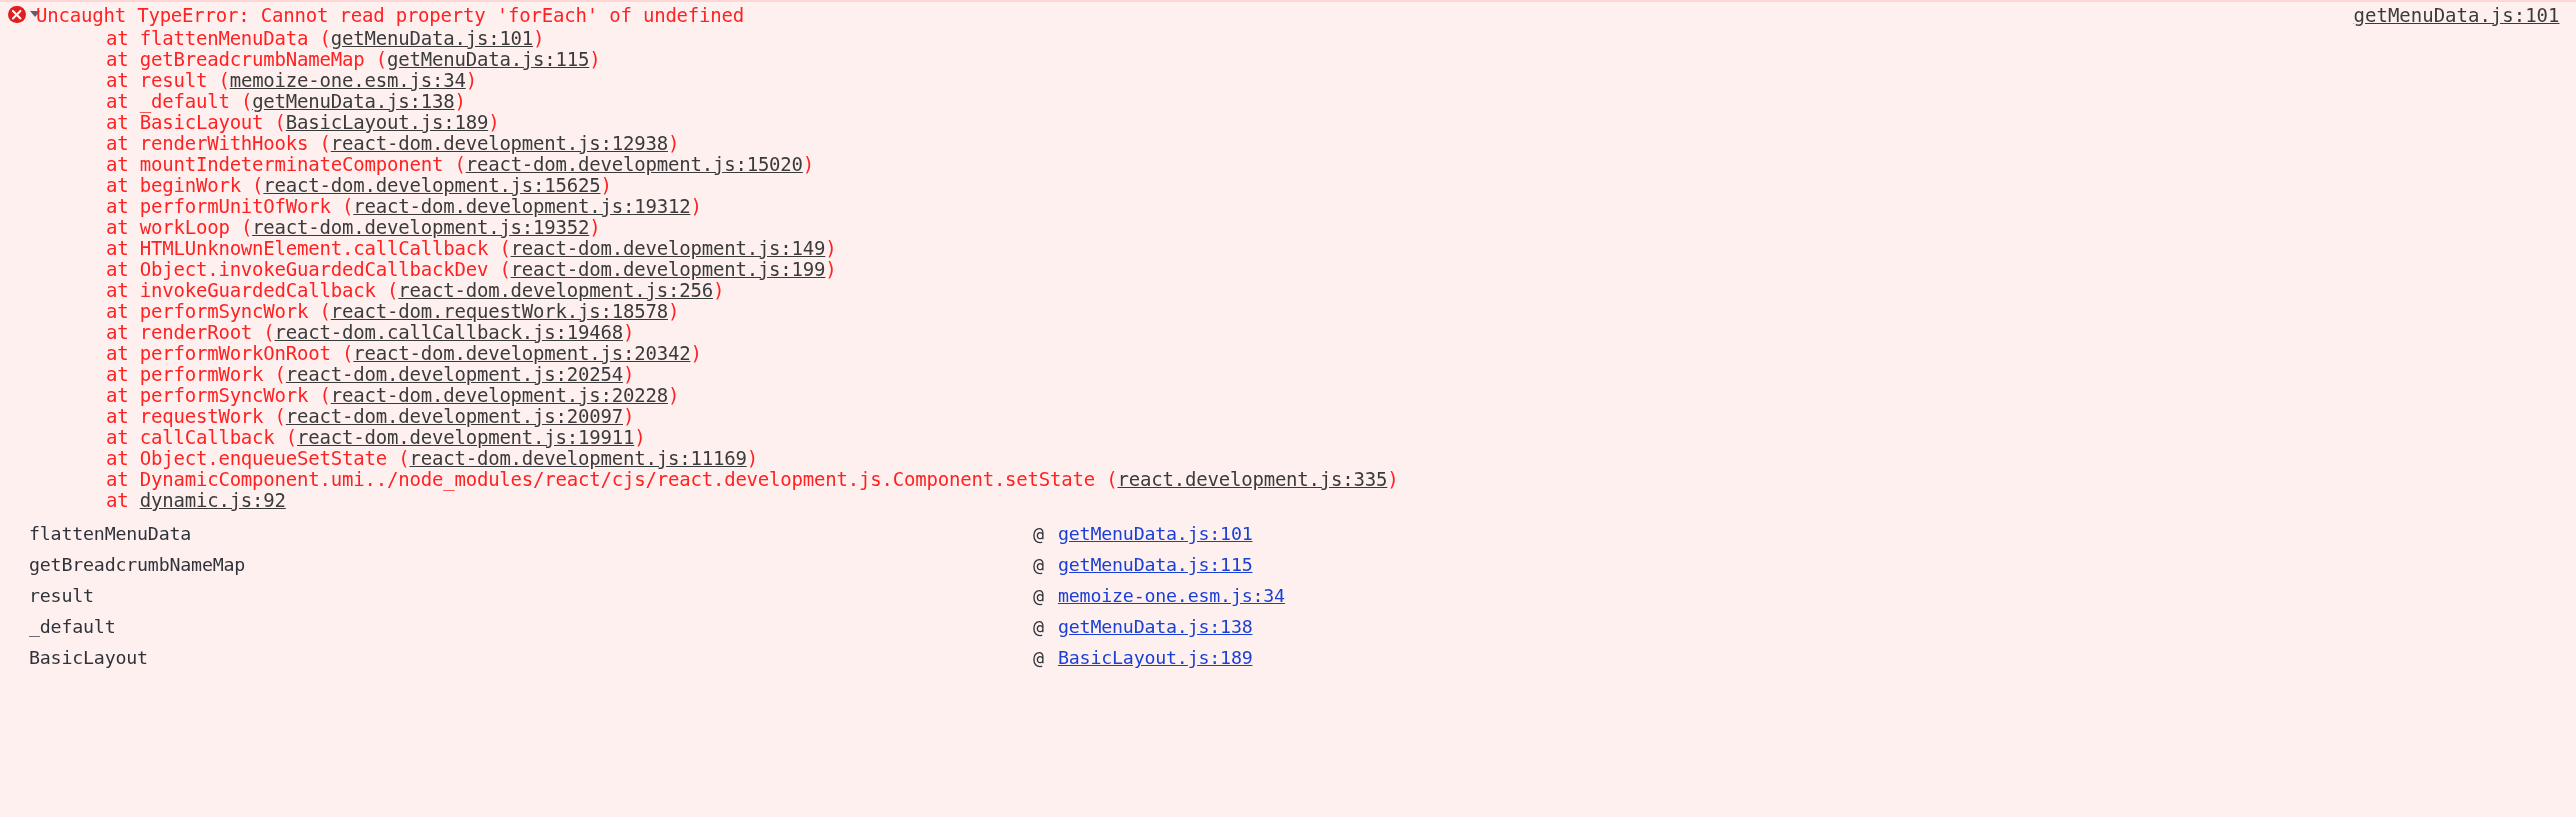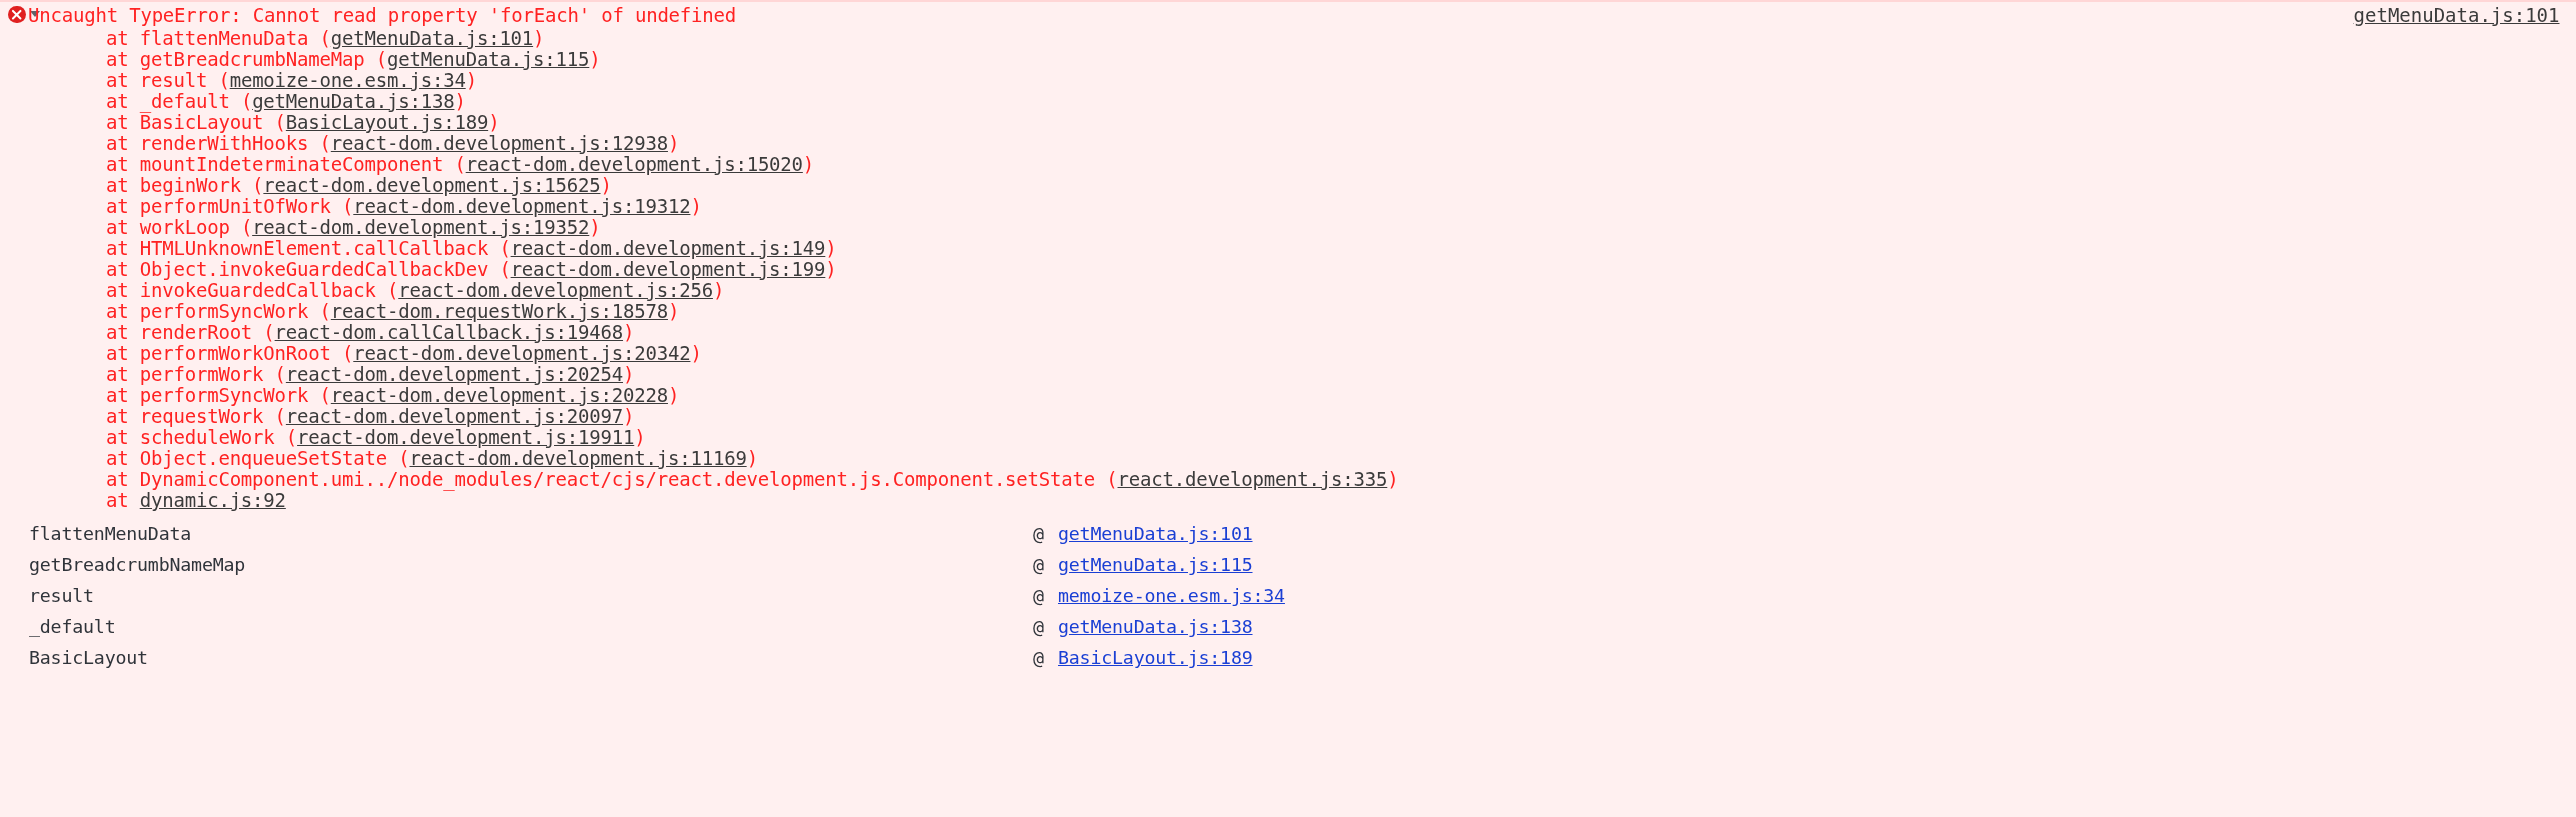--- a/index.html
+++ b/index.html
@@ -49,21 +49,21 @@
     left: 30px;
     top: 9.2px;
     width: 0;
     height: 0;
     border-left: 5.5px solid transparent;
     border-right: 5.5px solid transparent;
     border-top: 6.4px solid #5f6368;
   }
   .error-title {
     position: absolute;
-    left: 28px;
+    left: 36px;
     top: 3.7px;
     font-size: 19px;
     line-height: 19px;
     color: #ff2222;
     white-space: pre;
     letter-spacing: -0.2px;
   }
   .error-source-link {
     position: absolute;
     right: 16.5px;
@@ -173,21 +173,21 @@
         <div class="stack-line"><span>at </span><span class="fn">workLoop </span><span class="paren">(</span><span class="src-link">react-dom.development.js:19352</span><span class="paren">)</span></div>
         <div class="stack-line"><span>at </span><span class="fn">HTMLUnknownElement.callCallback </span><span class="paren">(</span><span class="src-link">react-dom.development.js:149</span><span class="paren">)</span></div>
         <div class="stack-line"><span>at </span><span class="fn">Object.invokeGuardedCallbackDev </span><span class="paren">(</span><span class="src-link">react-dom.development.js:199</span><span class="paren">)</span></div>
         <div class="stack-line"><span>at </span><span class="fn">invokeGuardedCallback </span><span class="paren">(</span><span class="src-link">react-dom.development.js:256</span><span class="paren">)</span></div>
         <div class="stack-line"><span>at </span><span class="fn">performSyncWork </span><span class="paren">(</span><span class="src-link">react-dom.requestWork.js:18578</span><span class="paren">)</span></div>
         <div class="stack-line"><span>at </span><span class="fn">renderRoot </span><span class="paren">(</span><span class="src-link">react-dom.callCallback.js:19468</span><span class="paren">)</span></div>
         <div class="stack-line"><span>at </span><span class="fn">performWorkOnRoot </span><span class="paren">(</span><span class="src-link">react-dom.development.js:20342</span><span class="paren">)</span></div>
         <div class="stack-line"><span>at </span><span class="fn">performWork </span><span class="paren">(</span><span class="src-link">react-dom.development.js:20254</span><span class="paren">)</span></div>
         <div class="stack-line"><span>at </span><span class="fn">performSyncWork </span><span class="paren">(</span><span class="src-link">react-dom.development.js:20228</span><span class="paren">)</span></div>
         <div class="stack-line"><span>at </span><span class="fn">requestWork </span><span class="paren">(</span><span class="src-link">react-dom.development.js:20097</span><span class="paren">)</span></div>
-        <div class="stack-line"><span>at </span><span class="fn">scheduleWork </span><span class="paren">(</span><span class="src-link">react-dom.development.js:19911</span><span class="paren">)</span></div>
+        <div class="stack-line"><span>at </span><span class="fn">callCallback </span><span class="paren">(</span><span class="src-link">react-dom.development.js:19911</span><span class="paren">)</span></div>
         <div class="stack-line"><span>at </span><span class="fn">Object.enqueueSetState </span><span class="paren">(</span><span class="src-link">react-dom.development.js:11169</span><span class="paren">)</span></div>
         <div class="stack-line"><span>at </span><span class="fn">DynamicComponent.umi../node_modules/react/cjs/react.development.js.Component.setState </span><span class="paren">(</span><span class="src-link">react.development.js:335</span><span class="paren">)</span></div>
         <div class="stack-line"><span>at </span><span class="src-link">dynamic.js:92</span></div>
       </div>
   </div>
 
   <div class="frames">
       <div class="frame-row">
         <span class="frame-fn">flattenMenuData</span>
         <span class="frame-at">@</span>

